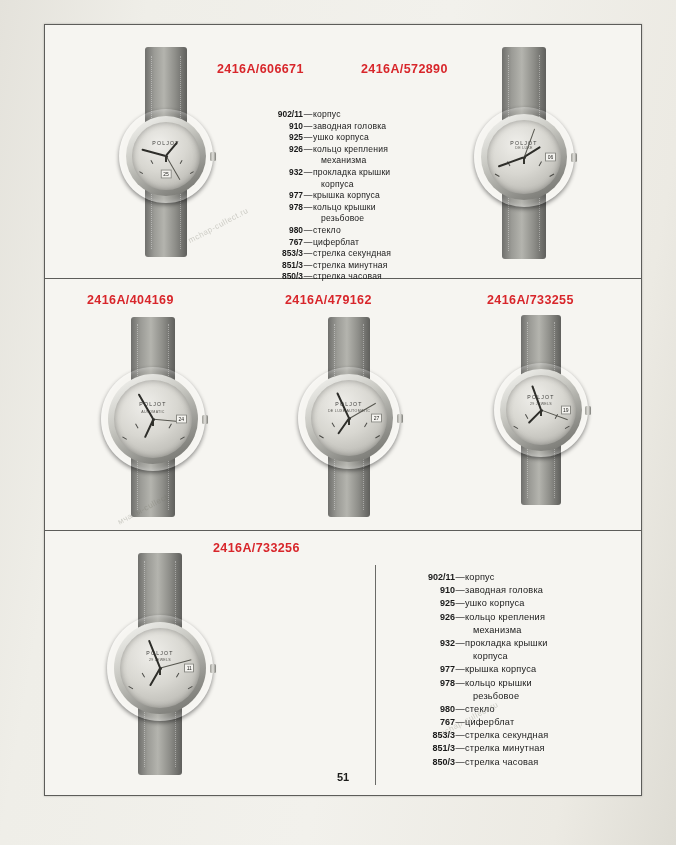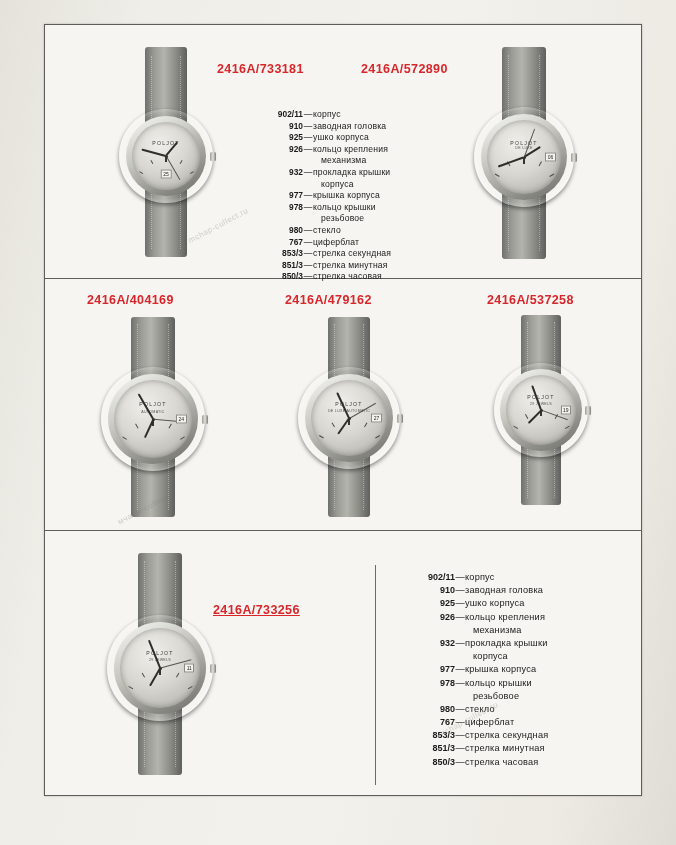--- a/index.html
+++ b/index.html
@@ -243,21 +243,21 @@
 </head>
 <body>
 
 <div class="page">
   <div class="page-inner">
 
     <div class="divider d1"></div>
     <div class="divider d2"></div>
     <div class="vdiv"></div>
 
-    <div class="code" style="left:172px; top:37px;">2416A/733181</div>
+    <div class="code" style="left:172px; top:37px;">2416A/606671</div>
     <div class="code" style="left:316px; top:37px;">2416A/572890</div>
 
     <div class="watch" style="left:66px; top:22px; width:110px; height:210px;">
       <div class="strap-top" style="width:42px; height:88px;"></div>
       <div class="strap-bot" style="width:42px; height:82px;"></div>
       <div class="case" style="top:62px; width:94px; height:94px;">
         <div class="crown"></div>
         <div class="bezel" style="width:80px; height:80px;">
           <div class="dial" style="width:68px; height:68px;">
             <div class="brand">POLJOT</div>
@@ -355,21 +355,21 @@
       <span class="row cont"><span class="num"></span><span class="dash">—</span><span class="nm">резьбовое</span></span>
       <span class="row"><span class="num">980</span><span class="dash">—</span><span class="nm">стекло</span></span>
       <span class="row"><span class="num">767</span><span class="dash">—</span><span class="nm">циферблат</span></span>
       <span class="row"><span class="num">853/3</span><span class="dash">—</span><span class="nm">стрелка  секундная</span></span>
       <span class="row"><span class="num">851/3</span><span class="dash">—</span><span class="nm">стрелка  минутная</span></span>
       <span class="row"><span class="num">850/3</span><span class="dash">—</span><span class="nm">стрелка  часовая</span></span>
     </div>
 
     <div class="code" style="left:42px; top:268px;">2416A/404169</div>
     <div class="code" style="left:240px; top:268px;">2416A/479162</div>
-    <div class="code" style="left:442px; top:268px;">2416A/537258</div>
+    <div class="code" style="left:442px; top:268px;">2416A/733255</div>
 
     <div class="watch" style="left:48px; top:292px; width:120px; height:200px;">
       <div class="strap-top" style="width:44px; height:72px;"></div>
       <div class="strap-bot" style="width:44px; height:72px;"></div>
       <div class="case" style="top:50px; width:104px; height:104px;">
         <div class="crown"></div>
         <div class="bezel" style="width:90px; height:90px;">
           <div class="dial" style="width:78px; height:78px;">
             <div class="brand">POLJOT</div>
             <div class="sub">AUTOMATIC</div>
@@ -492,21 +492,21 @@
             <div class="hand-h" style="transform:rotate(225deg)"></div>
             <div class="hand-m" style="transform:rotate(340deg)"></div>
             <div class="hand-s" style="transform:rotate(110deg)"></div>
             <div class="pin"></div>
             <div class="date">19</div>
           </div>
         </div>
       </div>
     </div>
 
-    <div class="code" style="left:168px; top:578px;text-decoration:underline;">2416A/733256</div>
+    <div class="code" style="left:168px; top:516px;">2416A/733256</div>
 
     <div class="watch" style="left:52px; top:528px; width:126px; height:222px;">
       <div class="strap-top" style="width:44px; height:82px;"></div>
       <div class="strap-bot" style="width:44px; height:80px;"></div>
       <div class="case" style="top:62px; width:106px; height:106px;">
         <div class="crown"></div>
         <div class="bezel" style="width:92px; height:92px;">
           <div class="dial" style="width:80px; height:80px;">
             <div class="brand">POLJOT</div>
             <div class="sub">29 JEWELS</div>
@@ -561,14 +561,15 @@
       <span class="row"><span class="num">767</span><span class="dash">—</span><span class="nm">циферблат</span></span>
       <span class="row"><span class="num">853/3</span><span class="dash">—</span><span class="nm">стрелка  секундная</span></span>
       <span class="row"><span class="num">851/3</span><span class="dash">—</span><span class="nm">стрелка  минутная</span></span>
       <span class="row"><span class="num">850/3</span><span class="dash">—</span><span class="nm">стрелка  часовая</span></span>
     </div>
 
     <div class="watermark" style="left:140px; top:196px;">mchap-cullect.ru</div>
     <div class="watermark" style="left:70px; top:480px;">мчасы-cullect</div>
     <div class="watermark" style="left:390px; top:690px;">mchap-cullect.ru</div>
 
+    <div class="pagenum">51</div>
   </div>
 </div>
 
 </body></html>

